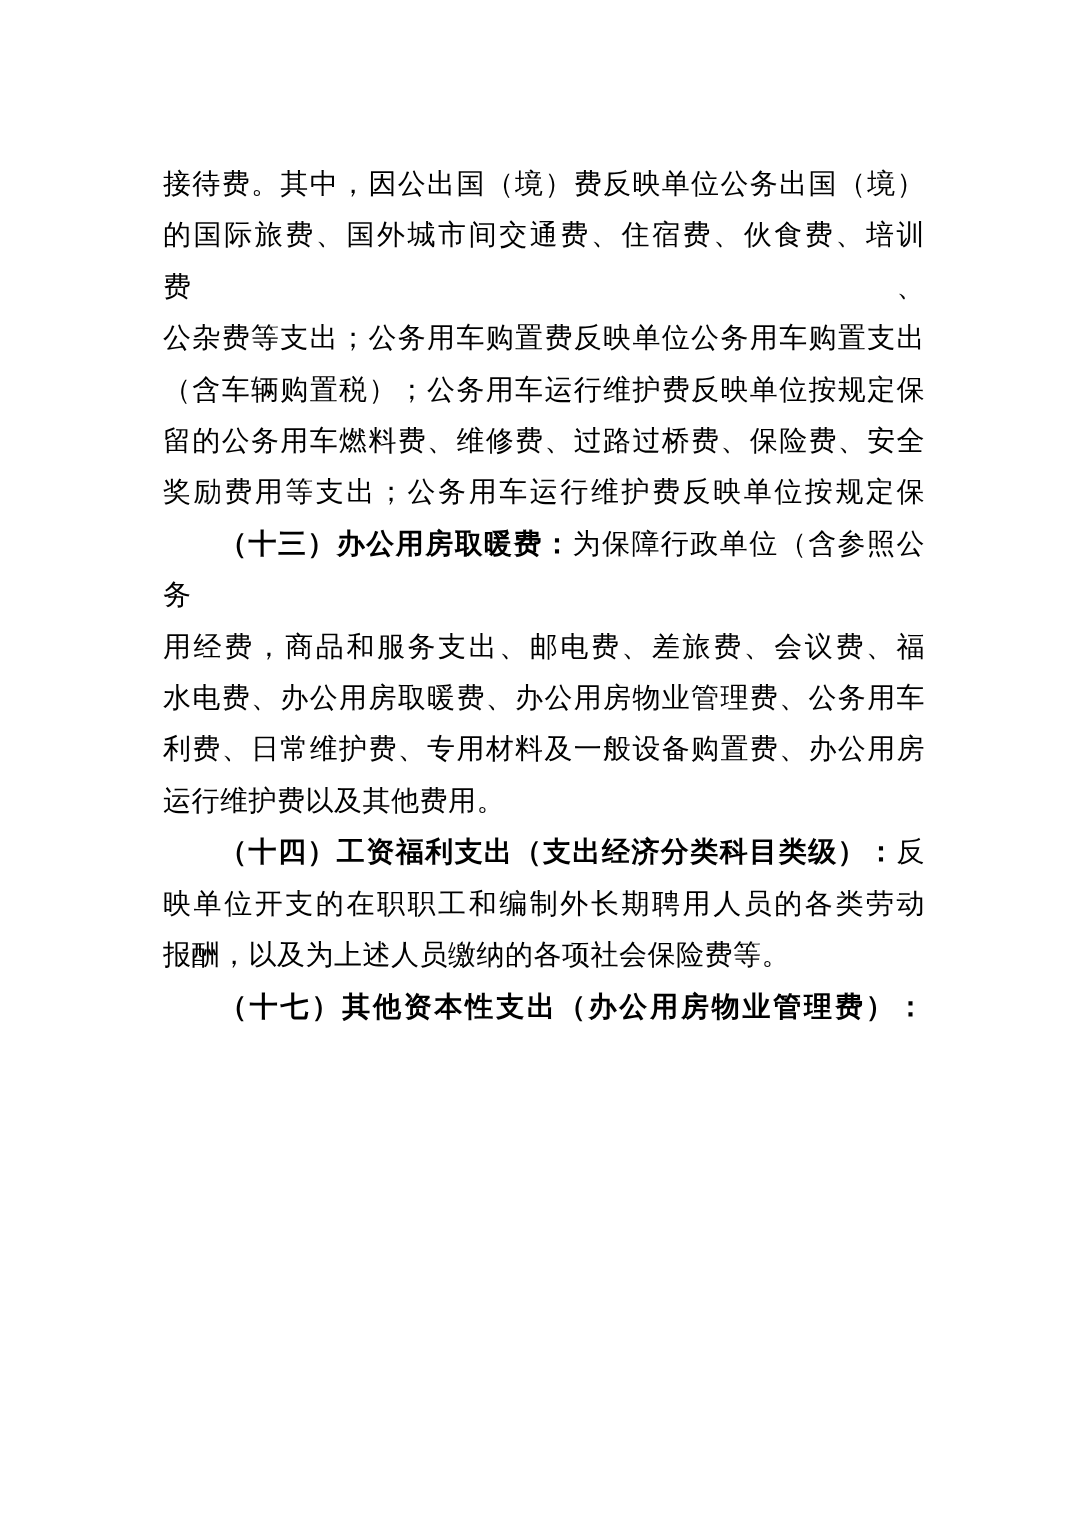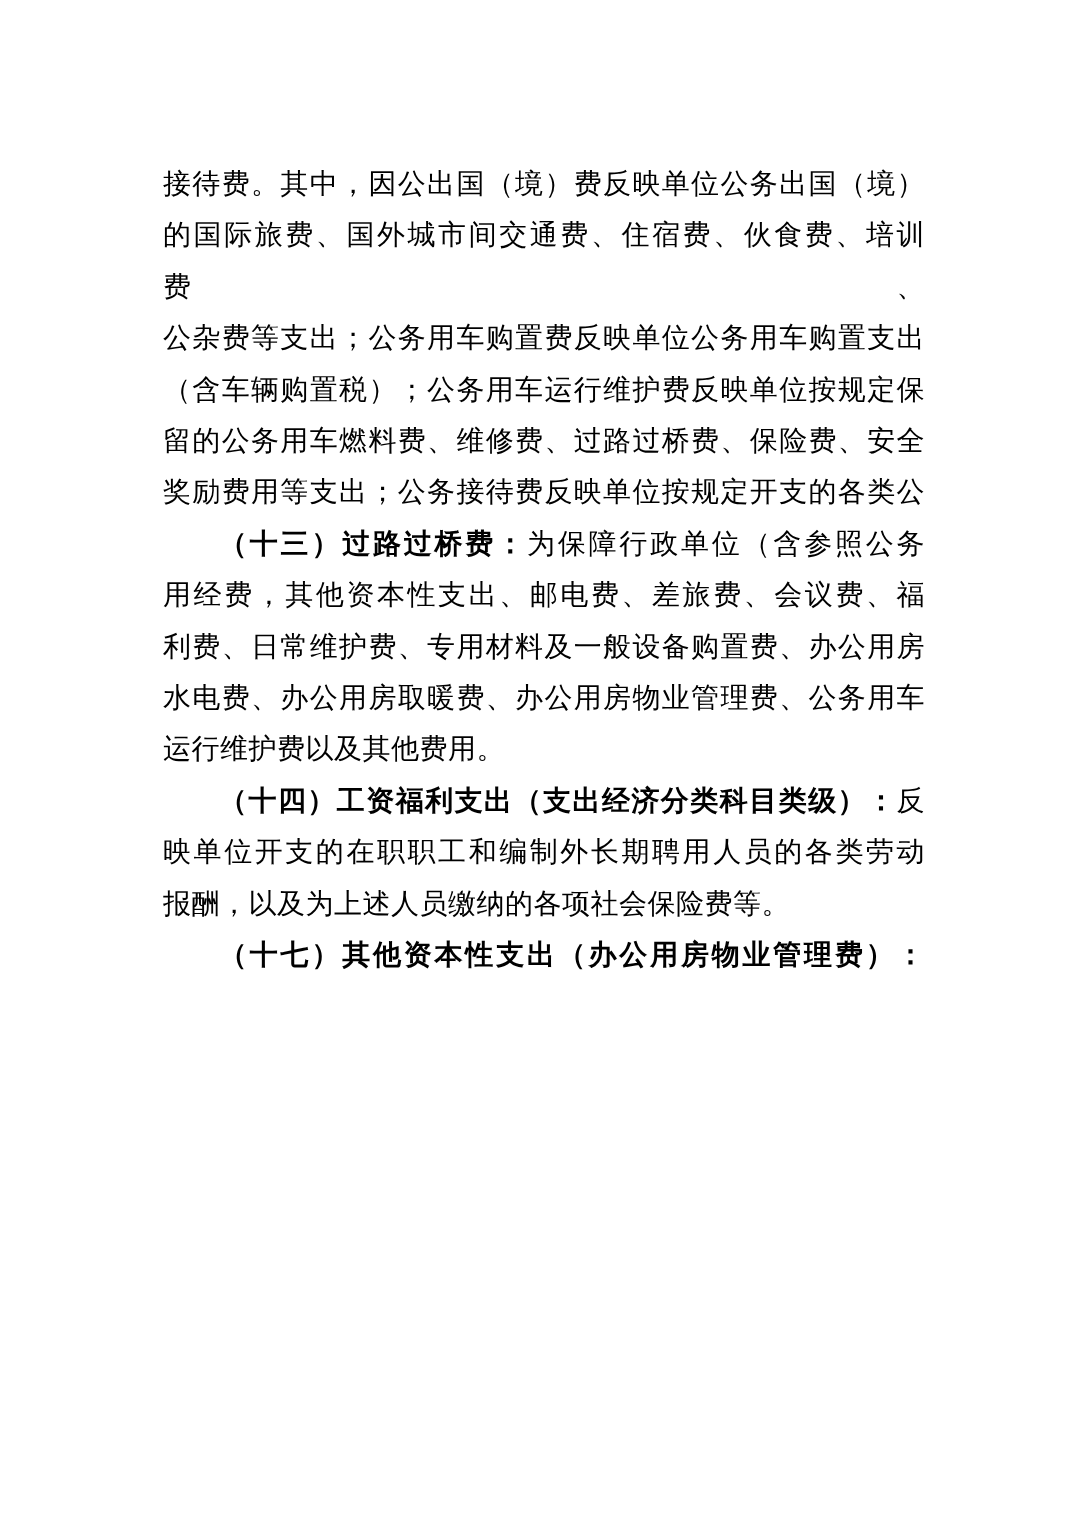--- a/index.html
+++ b/index.html
@@ -36,27 +36,27 @@
 <body>
 
 <div class="page">
   <div class="text-block">
       <div class="paragraph">
         <div class="line"><span class="run">接待费。其中，因公出国（境）费反映单位公务出国（境）</span></div>
         <div class="line"><span class="run">的国际旅费、国外城市间交通费、住宿费、伙食费、培训费、</span></div>
         <div class="line"><span class="run">公杂费等支出；公务用车购置费反映单位公务用车购置支出</span></div>
         <div class="line"><span class="run">（含车辆购置税）；公务用车运行维护费反映单位按规定保</span></div>
         <div class="line"><span class="run">留的公务用车燃料费、维修费、过路过桥费、保险费、安全</span></div>
-        <div class="line"><span class="run">奖励费用等支出；公务接待费反映单位按规定开支的各类公</span></div>
+        <div class="line"><span class="run">奖励费用等支出；公务用车运行维护费反映单位按规定保</span></div>
       </div>
       <div class="paragraph">
-        <div class="line indent"><span class="run bold">（十三）过路过桥费：</span><span class="run">为保障行政单位（含参照公务</span></div>
-        <div class="line"><span class="run">用经费，其他资本性支出、邮电费、差旅费、会议费、福</span></div>
+        <div class="line indent"><span class="run bold">（十三）办公用房取暖费：</span><span class="run">为保障行政单位（含参照公务</span></div>
+        <div class="line"><span class="run">用经费，商品和服务支出、邮电费、差旅费、会议费、福</span></div>
+        <div class="line"><span class="run">水电费、办公用房取暖费、办公用房物业管理费、公务用车</span></div>
         <div class="line"><span class="run">利费、日常维护费、专用材料及一般设备购置费、办公用房</span></div>
-        <div class="line"><span class="run">水电费、办公用房取暖费、办公用房物业管理费、公务用车</span></div>
         <div class="line last"><span class="run">运行维护费以及其他费用。</span></div>
       </div>
       <div class="paragraph">
         <div class="line indent"><span class="run bold">（十四）工资福利支出（支出经济分类科目类级）：</span><span class="run">反</span></div>
         <div class="line"><span class="run">映单位开支的在职职工和编制外长期聘用人员的各类劳动</span></div>
         <div class="line last"><span class="run">报酬，以及为上述人员缴纳的各项社会保险费等。</span></div>
       </div>
       <div class="paragraph">
         <div class="line indent"><span class="run bold">（十七）其他资本性支出（办公用房物业管理费）：</span></div>
       </div>

